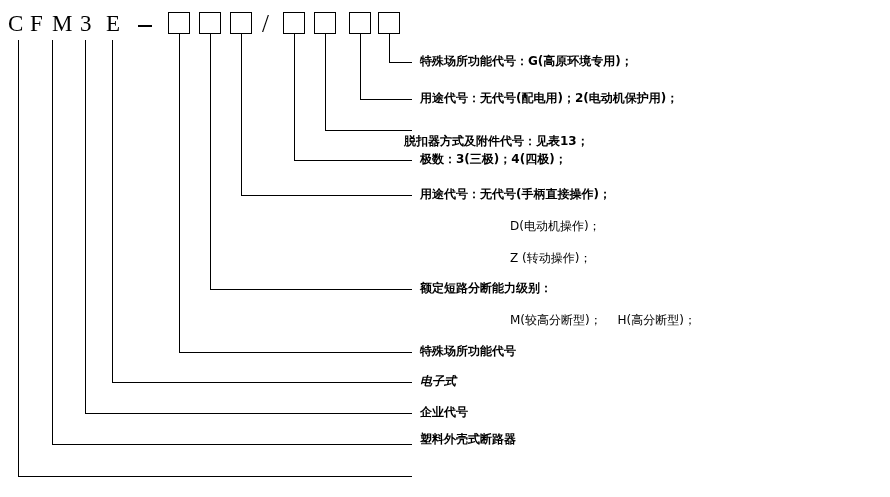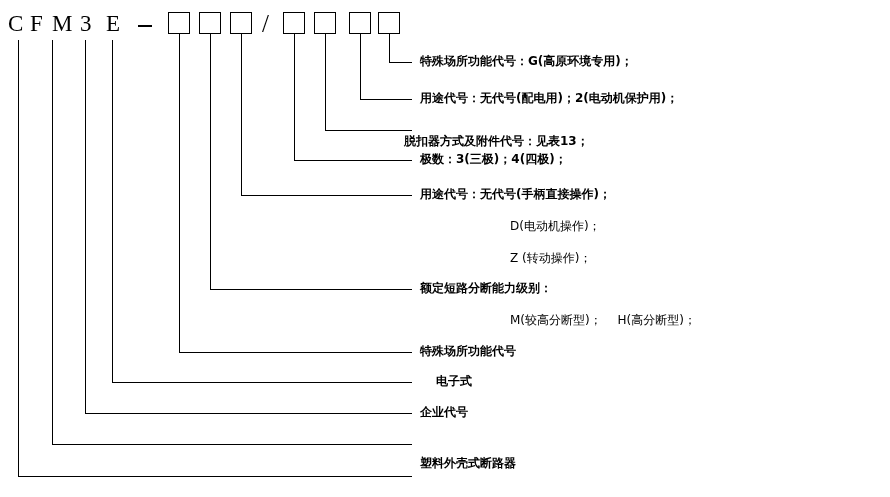--- a/index.html
+++ b/index.html
@@ -118,18 +118,18 @@
       <div class="label" style="left: 420px; top: 55px;">特殊场所功能代号：G(高原环境专用)；</div>
       <div class="label" style="left: 420px; top: 92px;">用途代号：无代号(配电用)；2(电动机保护用)；</div>
       <div class="label" style="left: 404px; top: 123px; margin-top: 12px;">脱扣器方式及附件代号：见表13；</div>
       <div class="label" style="left: 420px; top: 153px;">极数：3(三极)；4(四极)；</div>
       <div class="label" style="left: 420px; top: 188px;">用途代号：无代号(手柄直接操作)；</div>
       <div class="label sub" style="left: 510px; top: 220px;">D(电动机操作)；</div>
       <div class="label sub" style="left: 510px; top: 252px;">Z (转动操作)；</div>
       <div class="label" style="left: 420px; top: 282px;">额定短路分断能力级别：</div>
       <div class="label sub" style="left: 510px; top: 314px;">M(较高分断型)；　 H(高分断型)；</div>
       <div class="label" style="left: 420px; top: 345px;">特殊场所功能代号</div>
-      <div class="label" style="left: 436px; top: 375px;">电子式</div>
+      <div class="label" style="left: 420px; top: 375px; font-style: italic;">电子式</div>
       <div class="label" style="left: 420px; top: 406px;">企业代号</div>
-      <div class="label" style="left: 420px; top: 457px;">塑料外壳式断路器</div>
+      <div class="label" style="left: 420px; top: 433px;">塑料外壳式断路器</div>
       <div class="label" style="left: 420px; top: 469px; margin-top: 43px;">企业代号</div>
     </div>
 </div>
 
 </body></html>

